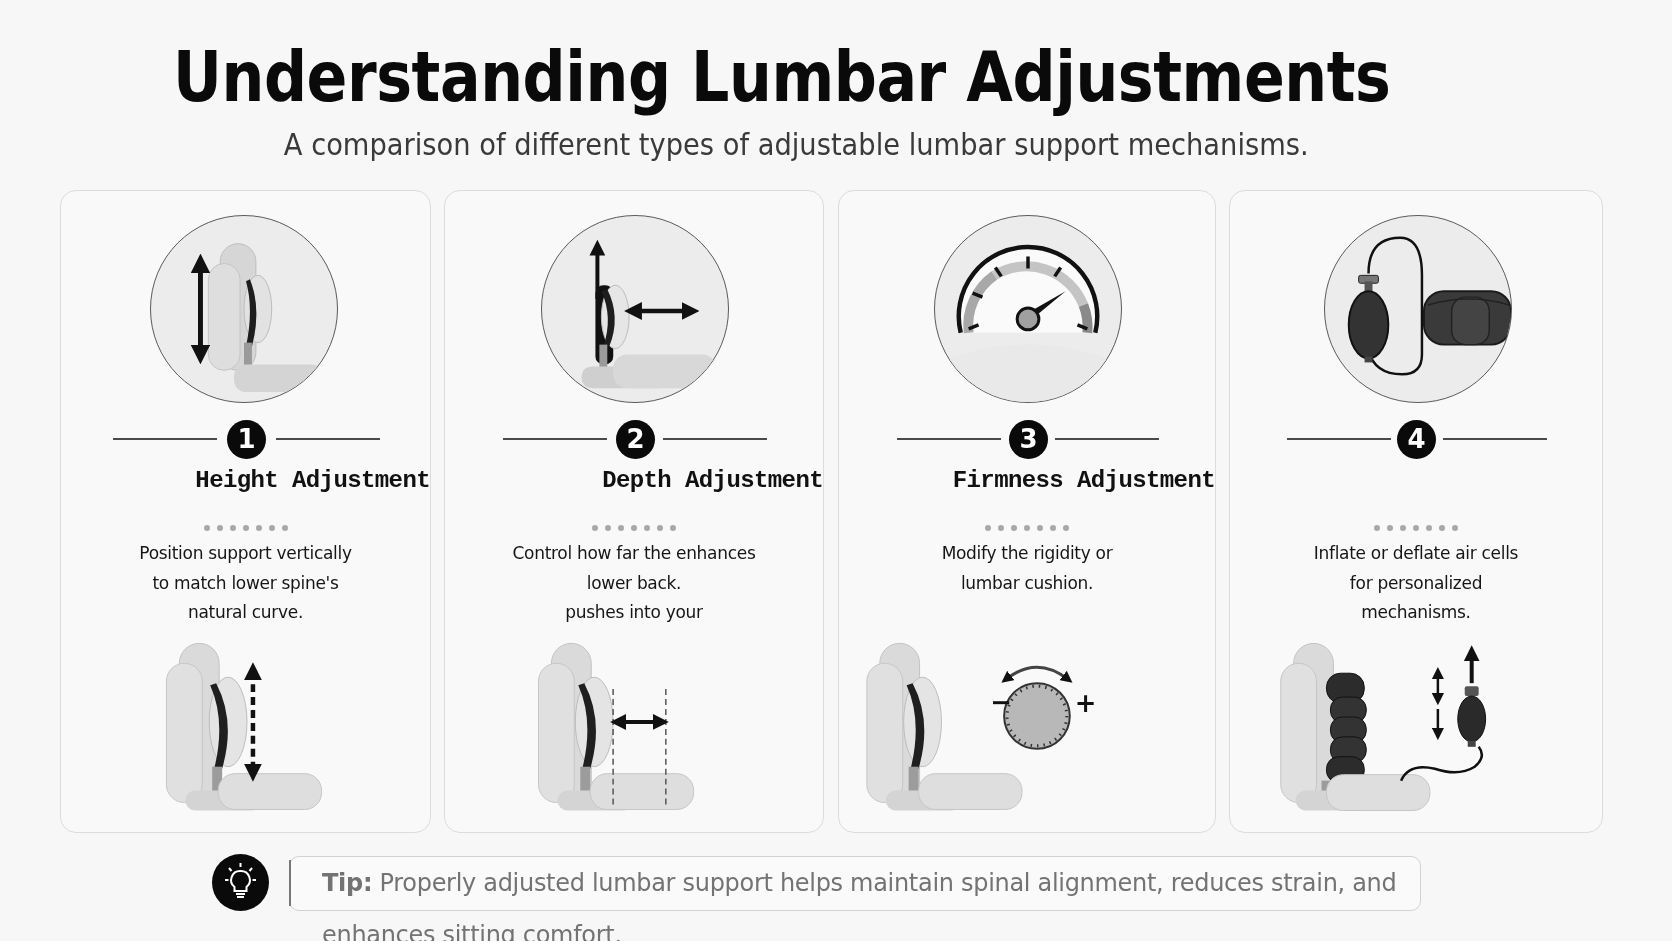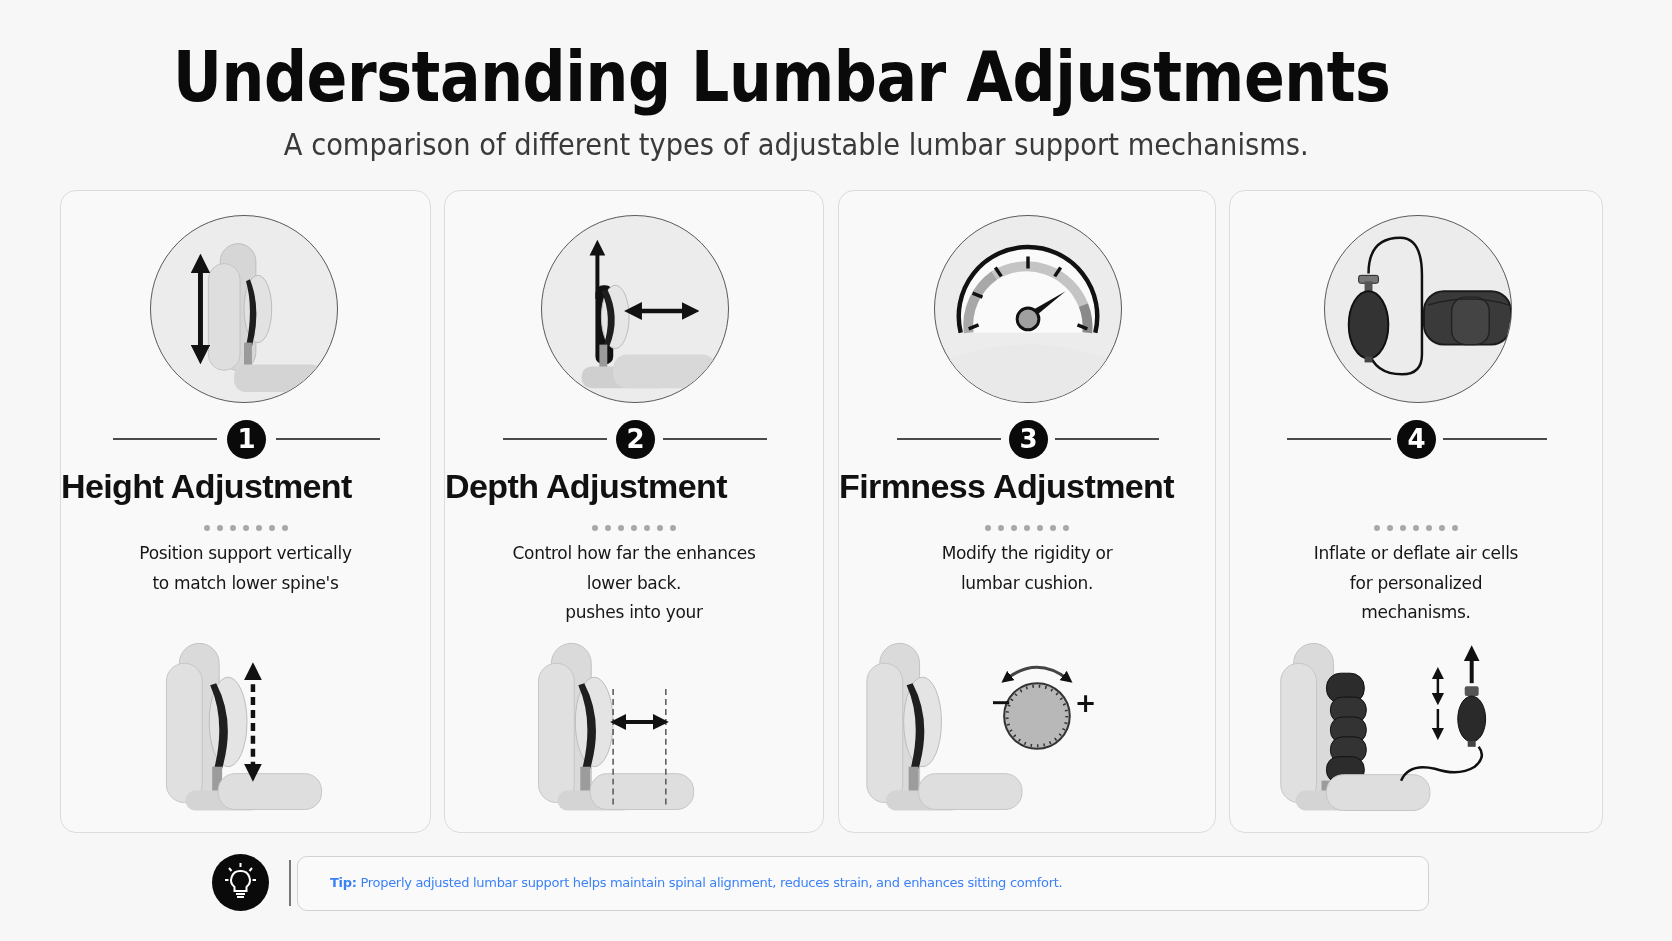--- a/index.html
+++ b/index.html
@@ -34,22 +34,22 @@
   .card .icon-circle svg { position:absolute; left:0; top:0; width:100%; height:100%; }
   .card .rule {
     position:absolute; top:247px; height:2px; background:#4a4a4a;
   }
   .card .badge {
     position:absolute; top:229px; width:39px; height:39px; border-radius:50%;
     background:#0a0a0a; color:#fff; font-weight:bold; font-size:26px;
     line-height:39px; text-align:center; font-family:"DejaVu Sans", sans-serif;
   }
   .card .card-title {
-    position:absolute; top:276px; left:0; width:100%; text-align:left;
-    font-size:34px; font-weight:bold; color:#111; font-family:Liberation Sans, sans-serif;
+    position:absolute; top:276px; left:0; width:100%; text-align:right;
+    font-size:24px; font-weight:bold; color:#111; font-family:Liberation Mono, monospace;
     letter-spacing:-0.6px;
   }
   .card .dots {
     position:absolute; top:326px; left:0; width:100%; text-align:center; height:8px;
   }
   .card .dots span {
     display:inline-block; width:6px; height:6px; border-radius:50%;
     background:#a8a8a8; margin:0 3.5px;
   }
   .card .desc {
@@ -62,22 +62,22 @@
   .card .illus svg { width:100%; height:100%; }
 
   .tip-icon {
     position:absolute; left:212px; top:854px; width:57px; height:57px; border-radius:50%;
     background:#0a0a0a;
   }
   .tip-divider { position:absolute; left:289px; top:860px; width:2px; height:46px; background:#777; }
   .tip-box {
     position:absolute; left:289px; top:856px; width:1132px; height:55px;
     border:1.5px solid #d2d2d2; border-radius:10px; background:#fafafa;
-    box-sizing:border-box; padding-left:32px; line-height:52px; font-size:13px;
-    color:#3b82f6; font-family:"DejaVu Sans", sans-serif; letter-spacing:-0.3px;margin-left:8px;
+    box-sizing:border-box; padding-left:32px; line-height:52px; font-size:24px;
+    color:#737373; font-family:"DejaVu Sans", sans-serif; letter-spacing:-0.3px;
   }
   .tip-box b { font-weight:bold; }
 </style>
 </head>
 <body>
 
 <div class="title">Understanding Lumbar Adjustments</div>
 <div class="subtitle">A comparison of different types of adjustable lumbar support mechanisms.</div>
 
 <svg width="0" height="0" style="position:absolute">
@@ -104,20 +104,21 @@
     </svg>
   </div>
   <div class="rule" style="left:52px; width:104px;"></div>
   <div class="badge" style="left:166px;">1</div>
   <div class="rule" style="left:215px; width:104px;"></div>
   <div class="card-title">Height Adjustment</div>
   <div class="dots"><span></span><span></span><span></span><span></span><span></span><span></span><span></span></div>
   <div class="desc">
     <div>Position support vertically</div>
     <div>to match lower spine's</div>
+    <div>natural curve.</div>
   </div>
   <div class="illus">
     <svg viewBox="0 0 371 243">
       <rect x="119" y="52" width="40" height="160" rx="20" fill="#dadada" stroke="#c2c2c2"></rect>
       <rect x="106" y="72" width="36" height="140" rx="18" fill="#e0e0e0" stroke="#c6c6c6"></rect>
       <ellipse cx="168" cy="131" rx="19" ry="45" fill="#e4e4e4" stroke="#bcbcbc"></ellipse>
       <path d="M156,92 Q176,130 162,178 L154,178 Q166,130 150,94 Z" fill="#1f1f1f"></path>
       <rect x="152" y="176" width="10" height="34" fill="#9c9c9c"></rect>
       <rect x="125" y="200" width="76" height="20" rx="10" fill="#d4d4d4"></rect>
       <rect x="158" y="183" width="104" height="36" rx="17" fill="#dedede" stroke="#c6c6c6"></rect>

